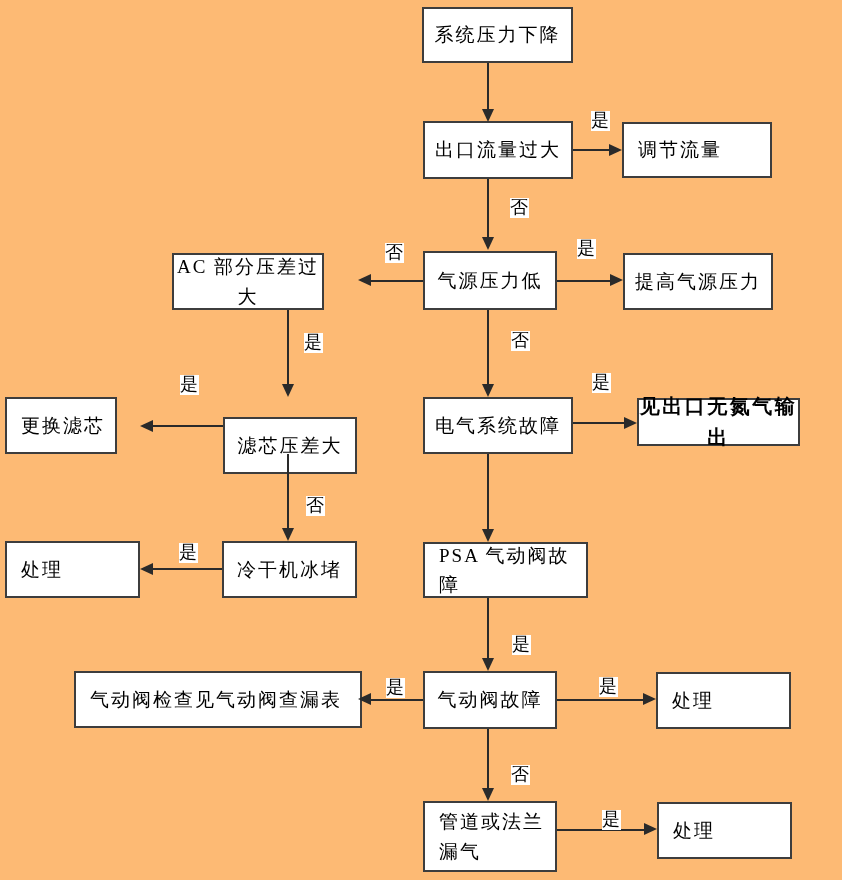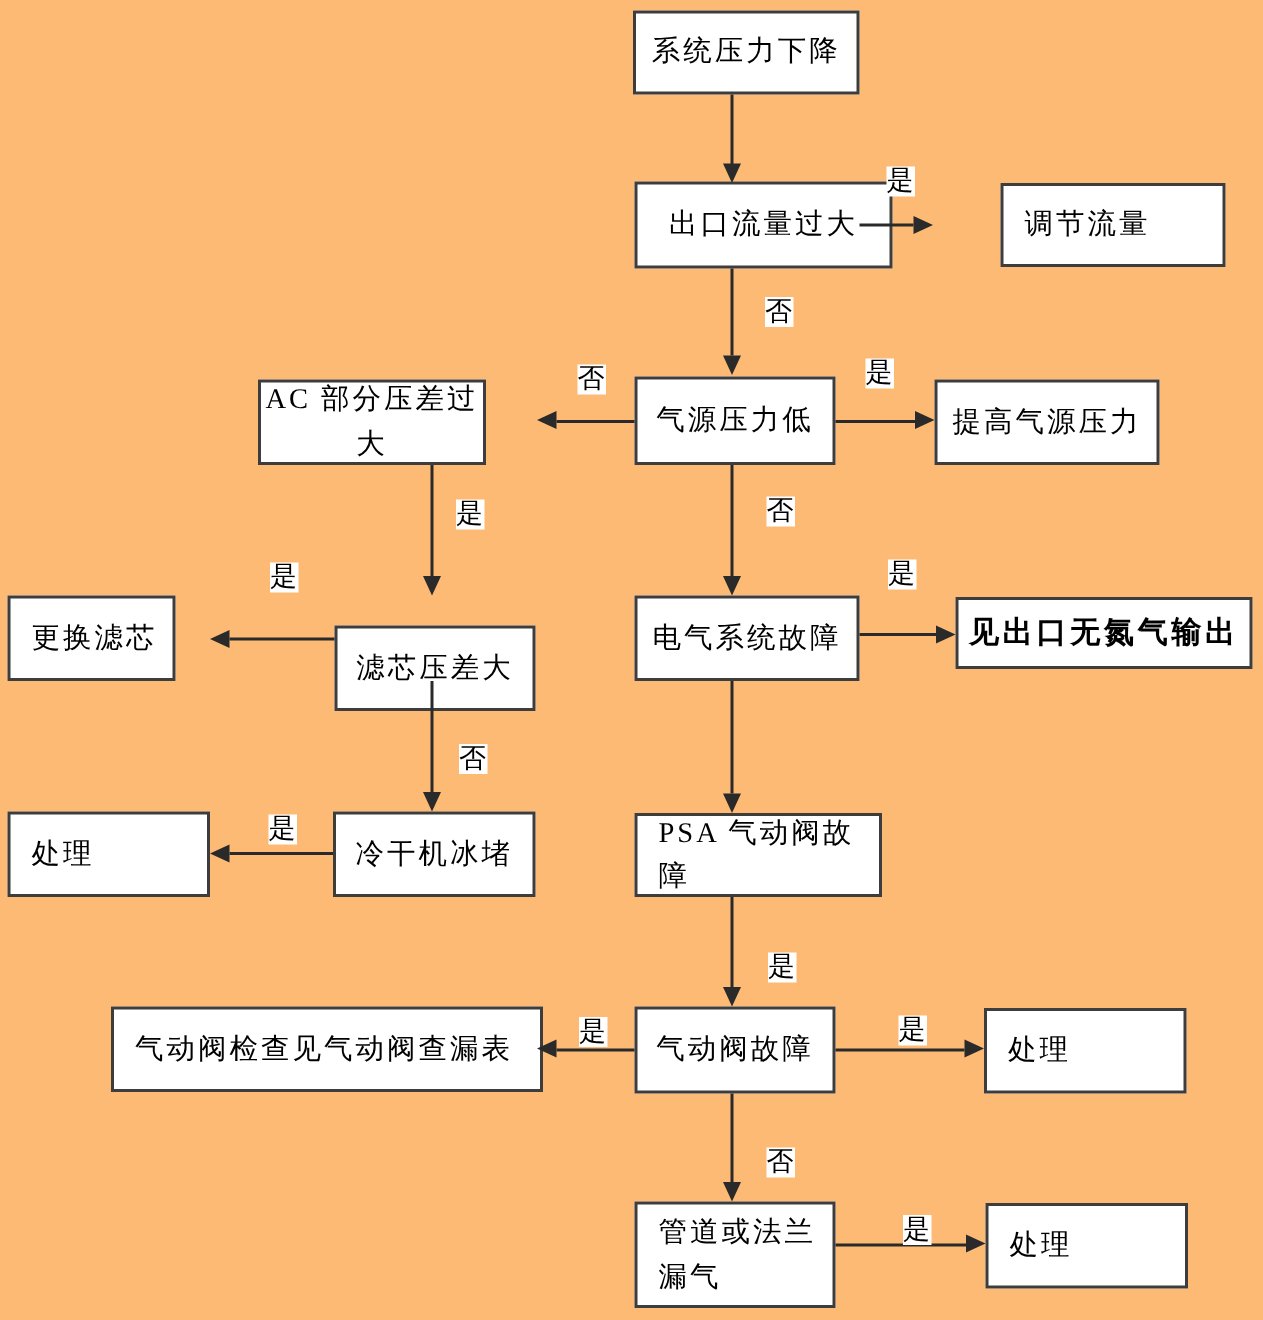--- a/index.html
+++ b/index.html
@@ -40,41 +40,41 @@
     line-height:1.1;
   }
 </style>
 </head>
 <body>
 
 <div class="canvas">
 
   <div class="node c" style="left:422px;top:7px;width:151px;height:56px;">系统压力下降</div>
 
-  <div class="node c" style="left:423px;top:121px;width:172px;height:58px;">出口流量过大</div>
+  <div class="node c" style="left:423px;top:121px;width:150px;height:58px;">出口流量过大</div>
 
-  <div class="node l" style="left:622px;top:122px;width:150px;height:56px;margin-left:45px;">调节流量</div>
+  <div class="node l" style="left:622px;top:122px;width:150px;height:56px;">调节流量</div>
 
   <div class="node c" style="left:172px;top:253px;width:152px;height:57px;">AC 部分压差过大</div>
 
   <div class="node c" style="left:423px;top:251px;width:134px;height:59px;">气源压力低</div>
 
   <div class="node c" style="left:623px;top:253px;width:150px;height:57px;">提高气源压力</div>
 
   <div class="node c" style="left:223px;top:417px;width:134px;height:57px;">滤芯压差大</div>
 
   <div class="node l" style="left:5px;top:397px;width:112px;height:57px;">更换滤芯</div>
 
   <div class="node c" style="left:222px;top:541px;width:135px;height:57px;">冷干机冰堵</div>
 
   <div class="node l" style="left:5px;top:541px;width:135px;height:57px;">处理</div>
 
   <div class="node c" style="left:423px;top:397px;width:150px;height:57px;">电气系统故障</div>
 
-  <div class="node c b" style="left:637px;top:398px;width:198px;height:48px;">见出口无氮气输出</div>
+  <div class="node c b" style="left:637px;top:398px;width:163px;height:48px;">见出口无氮气输出</div>
 
   <div class="node l" style="left:423px;top:542px;width:165px;height:56px;">PSA 气动阀故障</div>
 
   <div class="node c" style="left:423px;top:671px;width:134px;height:58px;">气动阀故障</div>
 
   <div class="node l" style="left:74px;top:671px;width:288px;height:57px;">气动阀检查见气动阀查漏表</div>
 
   <div class="node l" style="left:656px;top:672px;width:135px;height:57px;">处理</div>
 
   <div class="node l" style="left:423px;top:801px;width:134px;height:71px;">管道或法兰漏气</div>

